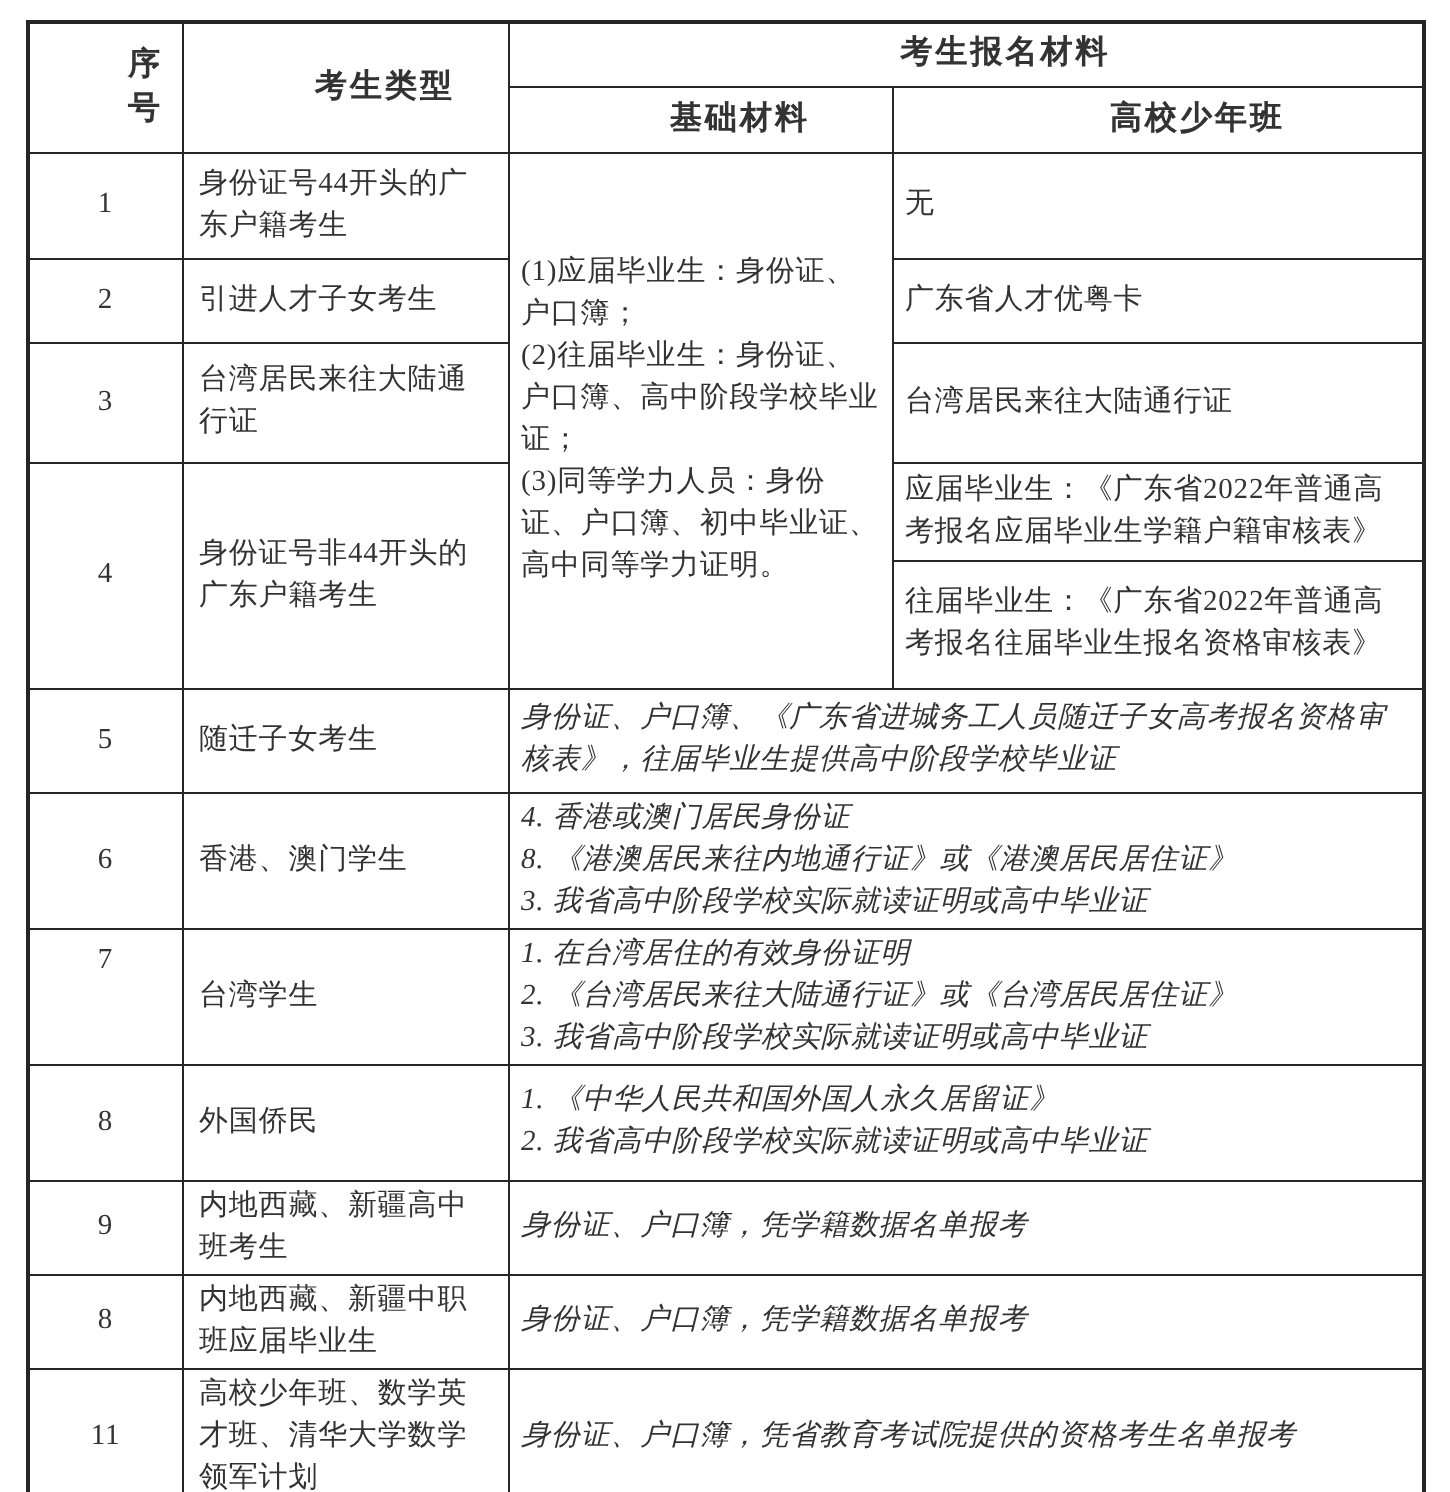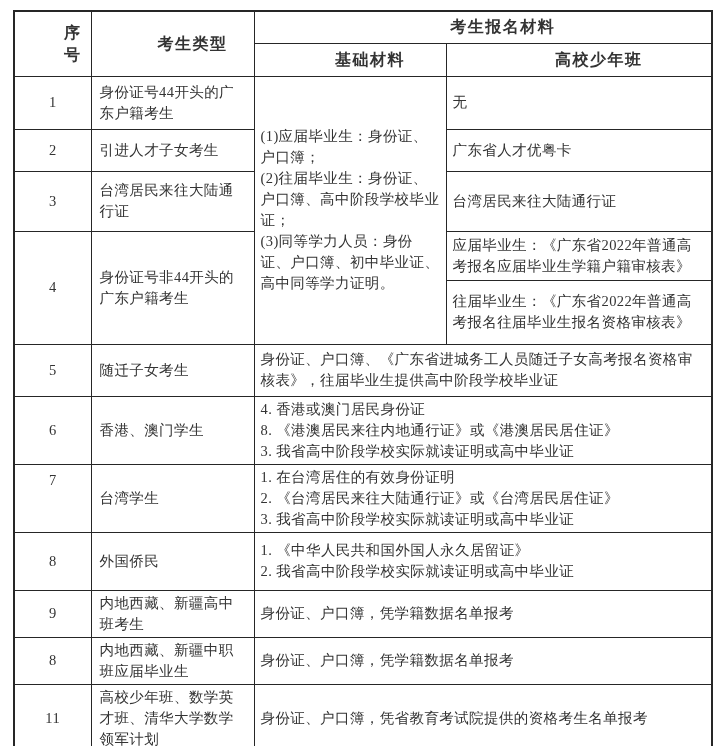--- a/index.html
+++ b/index.html
@@ -38,21 +38,21 @@
     letter-spacing: 1.5px;
     line-height: 22px;
     padding-left: 46px;
   }
   td.no { text-align: center; padding: 2px; }
   td.no.top-align { vertical-align: top; padding-top: 5px; }
   td.type { text-align: left; padding: 2px 8px; }
   td.type.centered { text-align: left; }
   td.mat { text-align: left; }
   td.basic p { margin: 0; }
-  td.mat .mat-line { margin: 0; }
+  td.mat .mat-line { margin: 0; font-style: italic; }
 </style>
 </head>
 <body>
 
 <div class="page">
   <table class="reg">
     <colgroup>
       <col class="c-no">
         <col class="c-type">
         <col class="c-basic">

